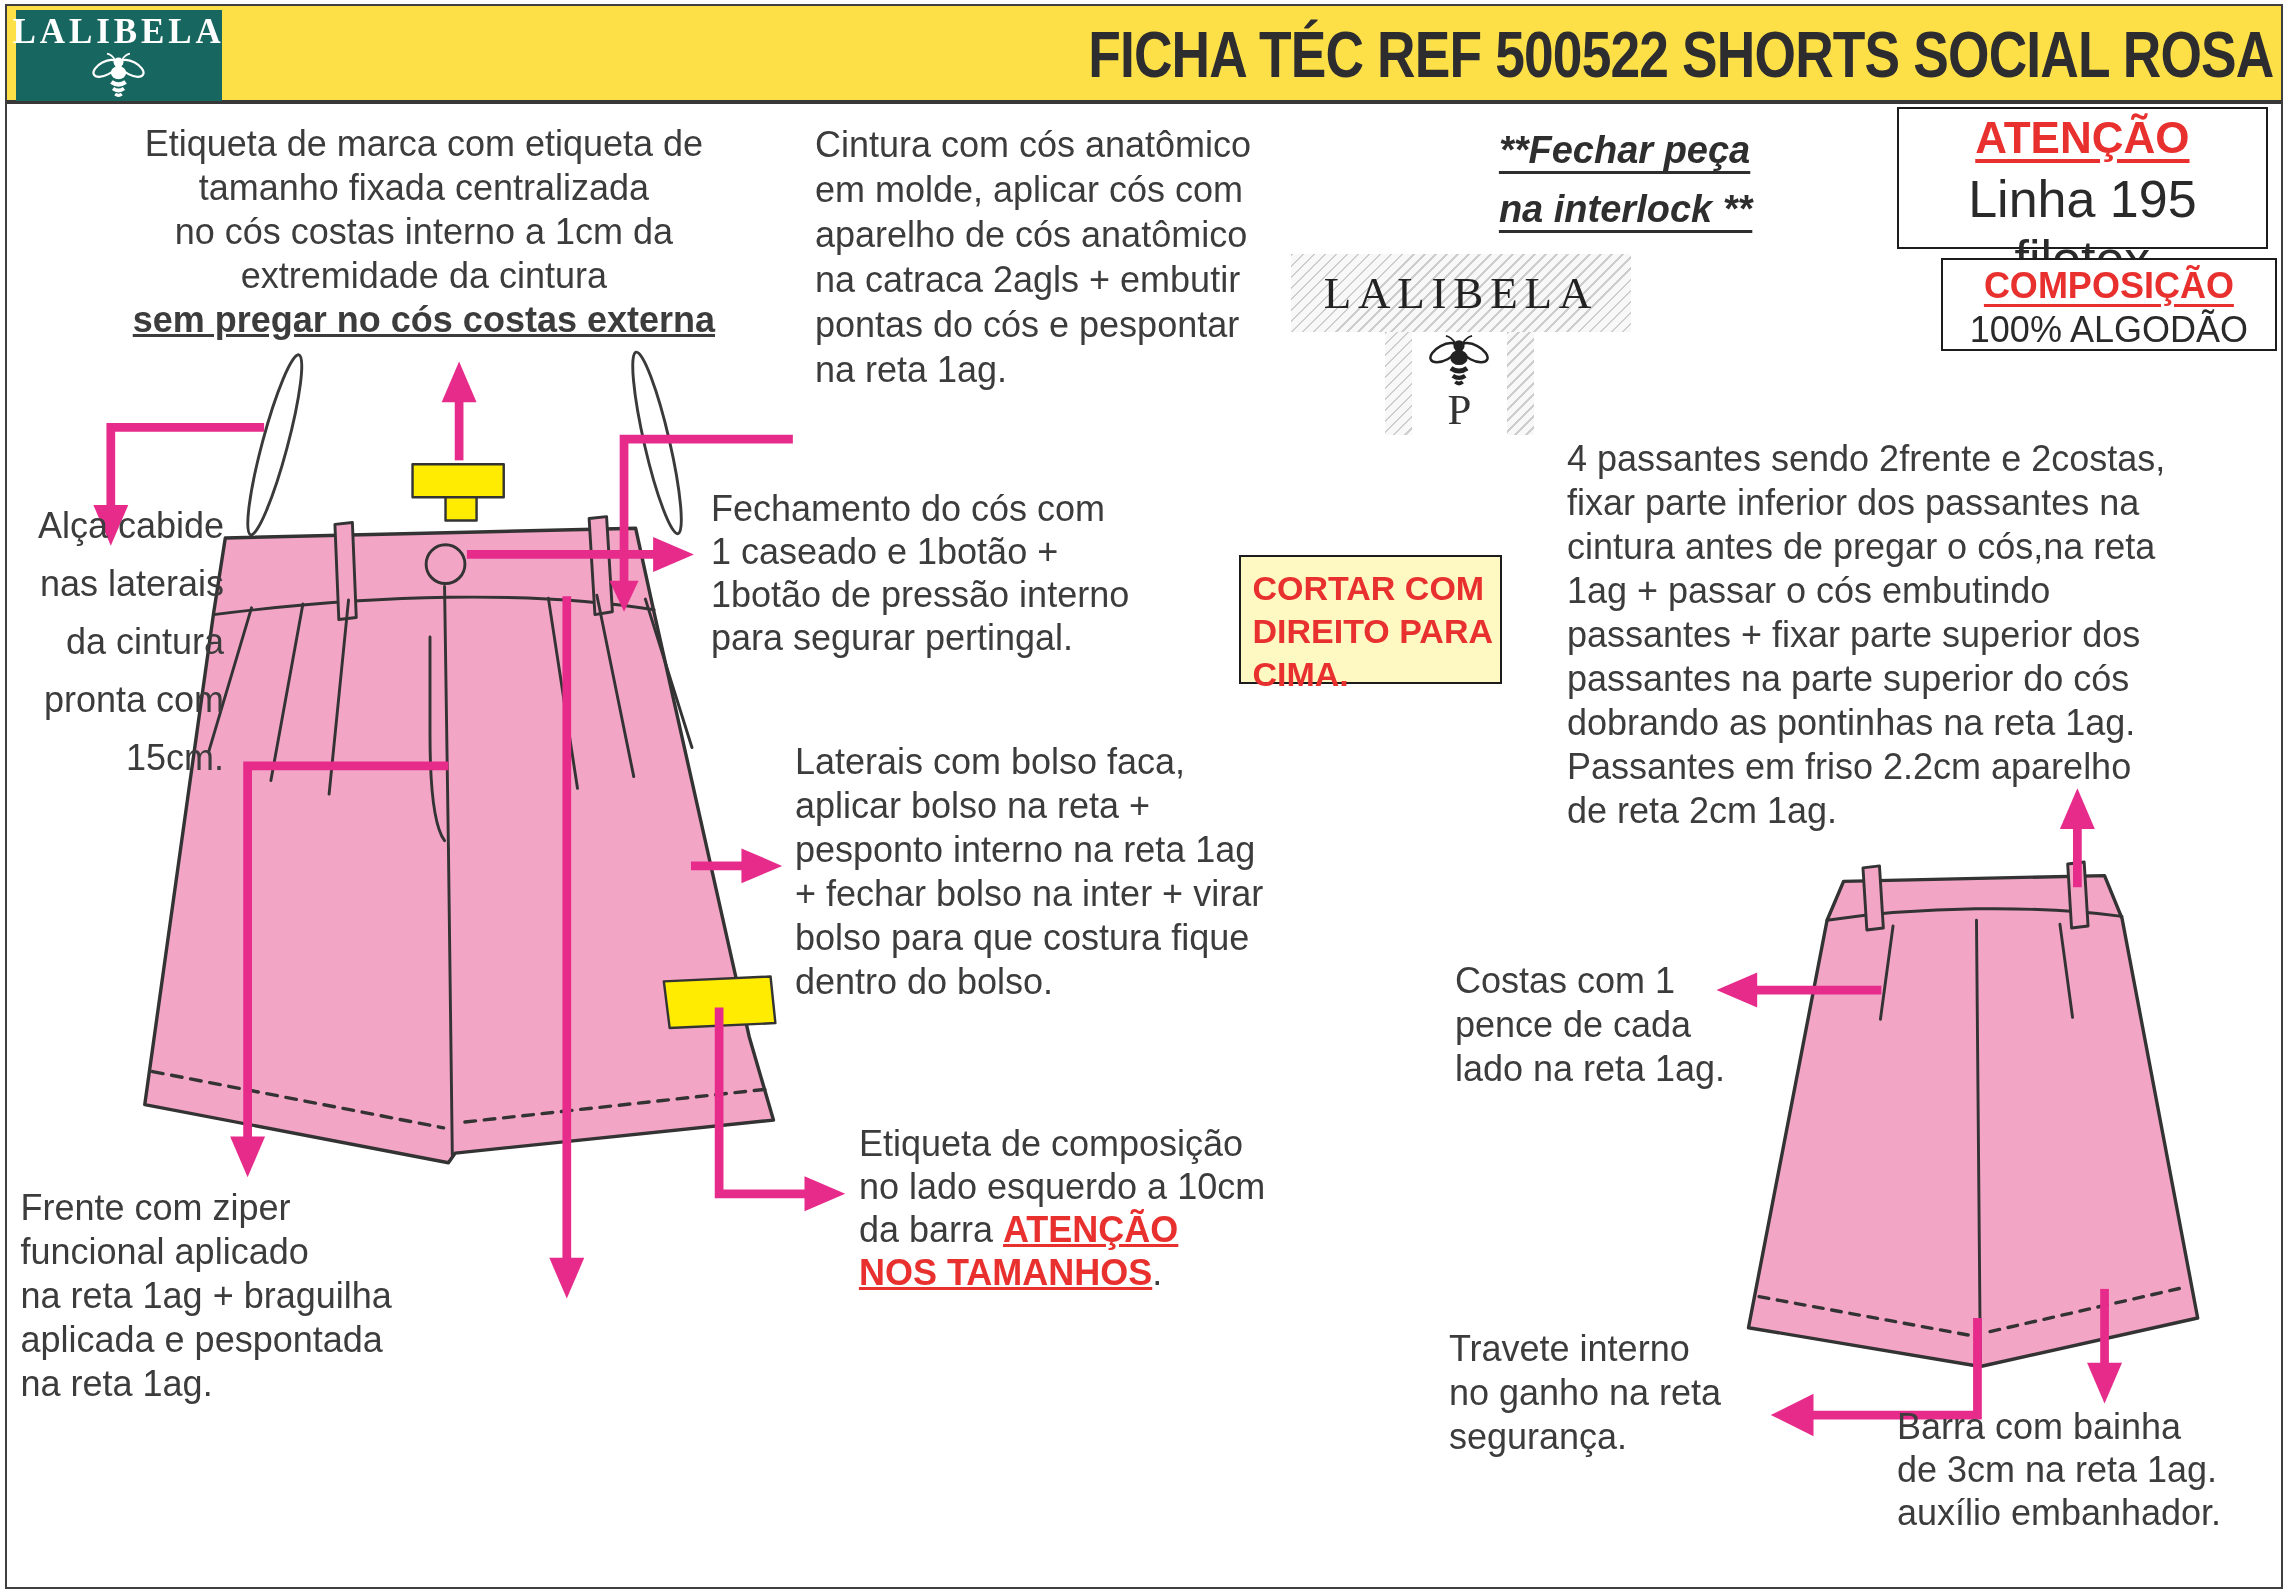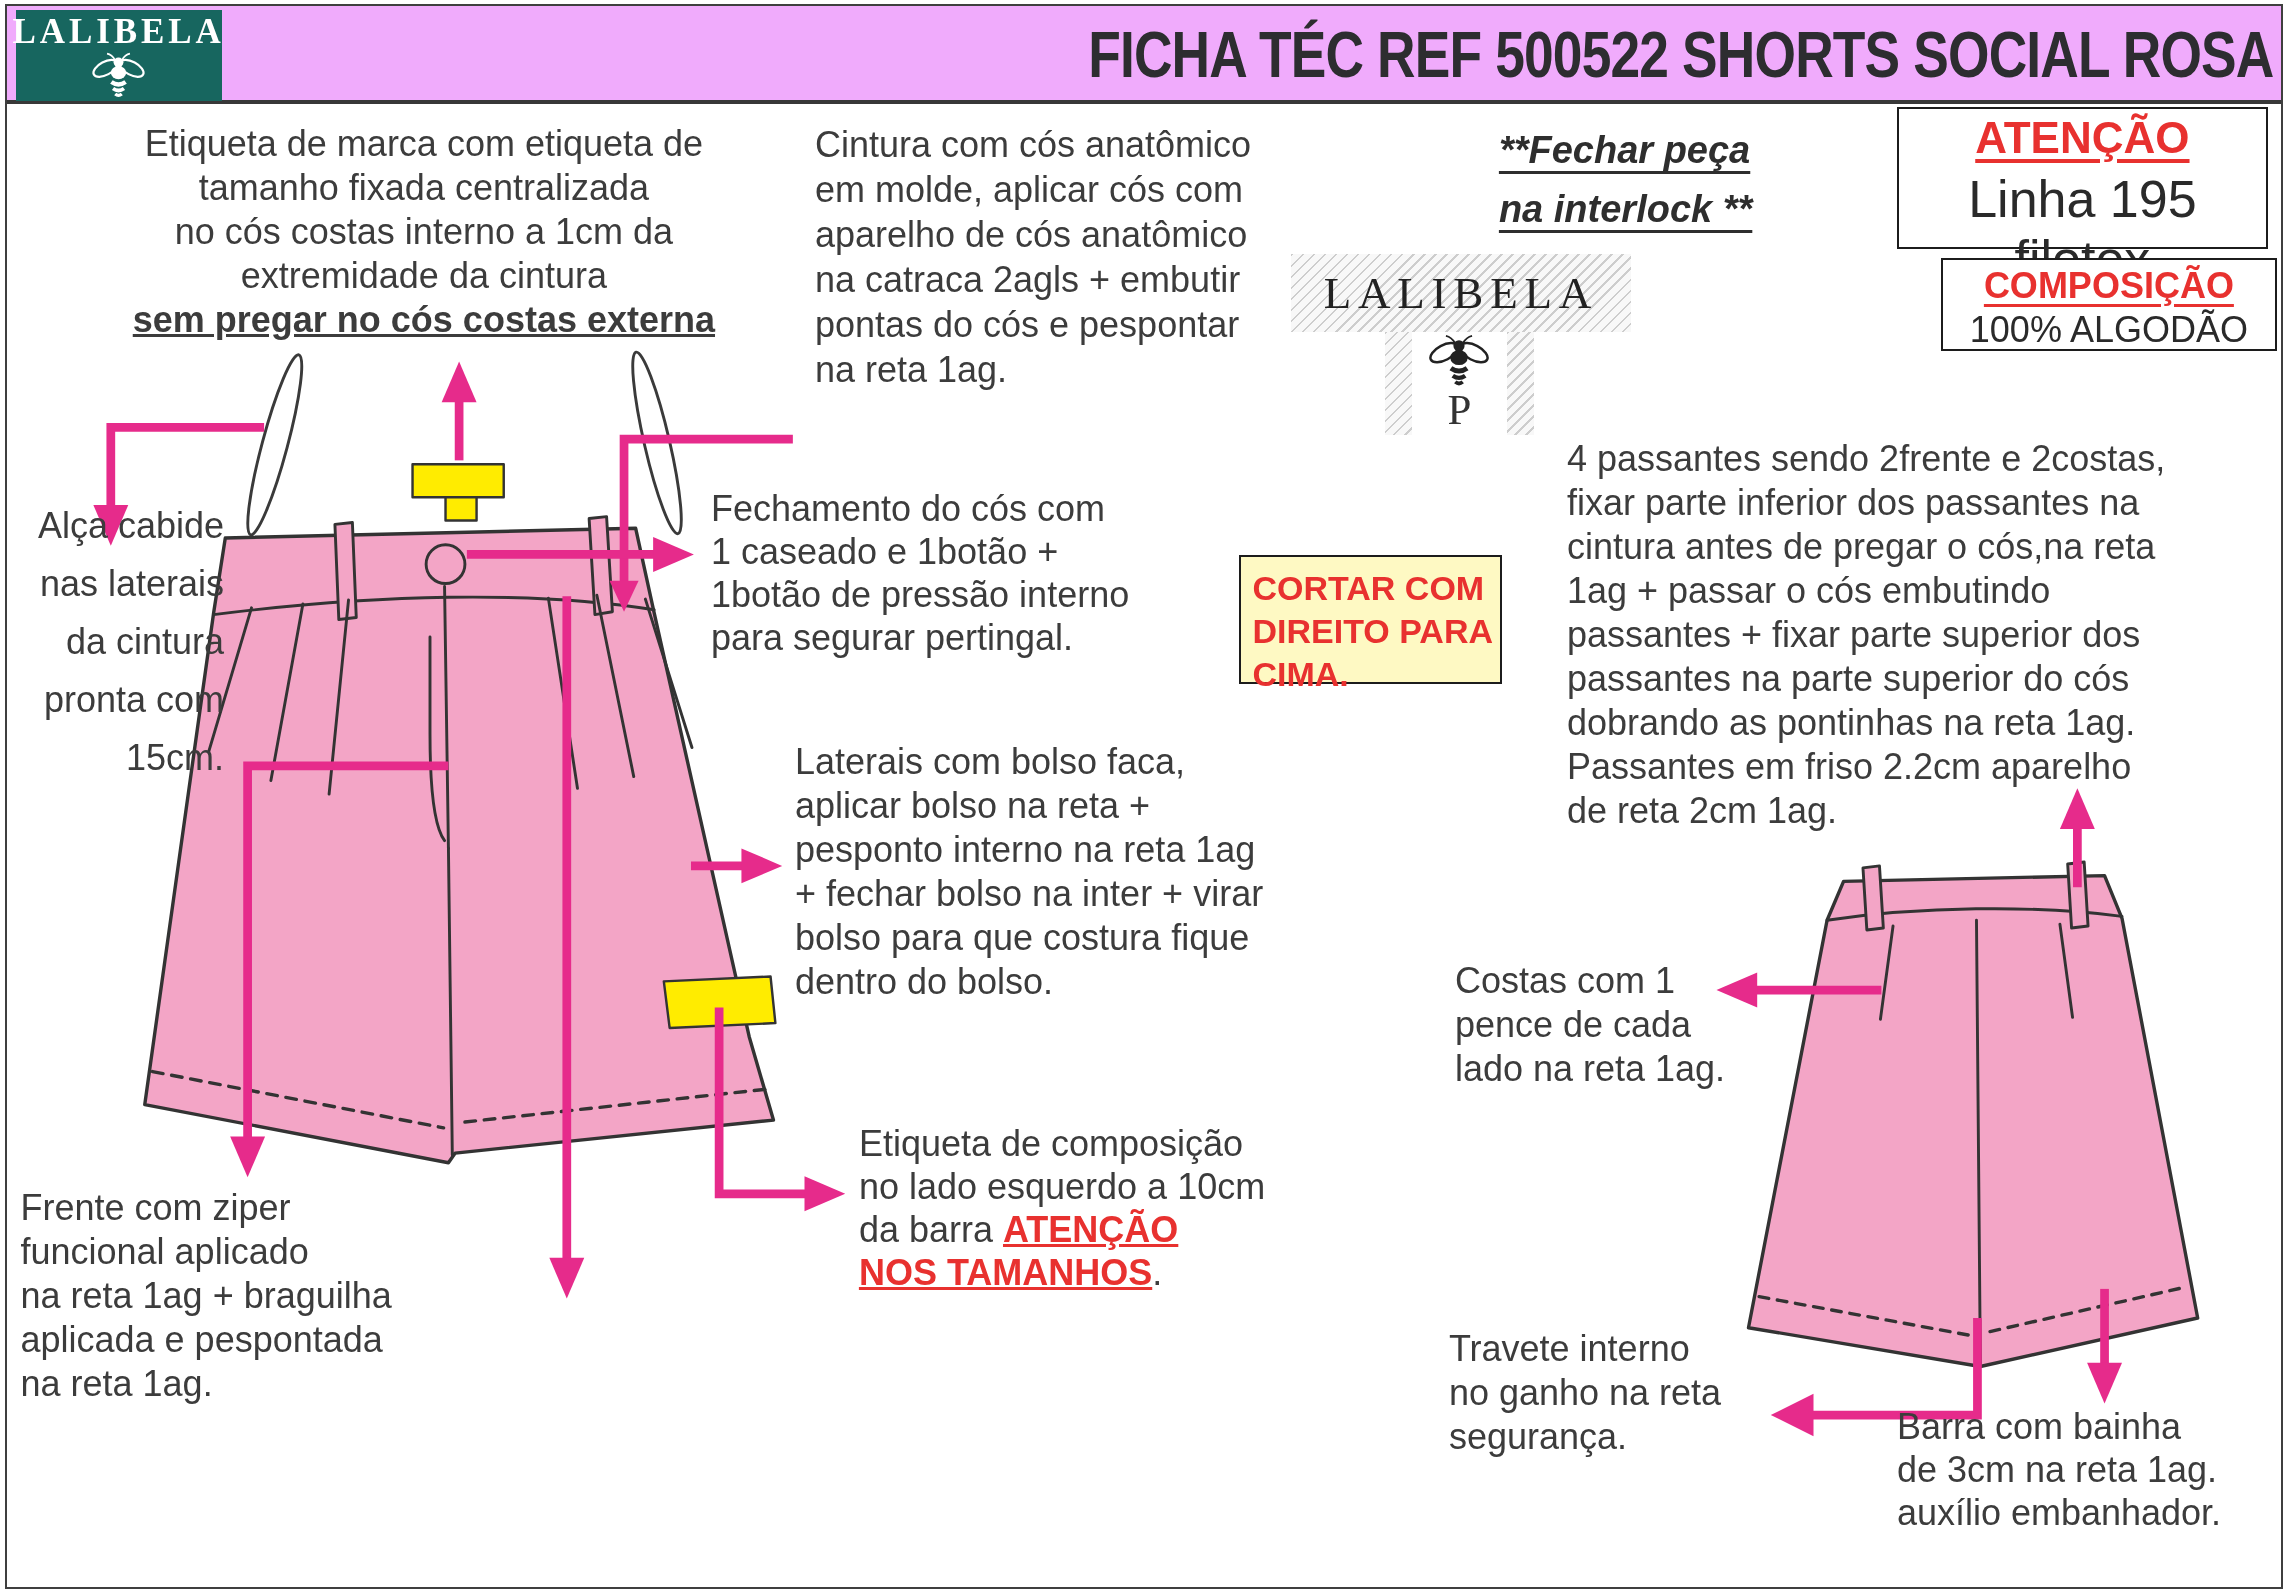--- a/index.html
+++ b/index.html
@@ -1,19 +1,19 @@
 <!DOCTYPE html>
 <html><head>
 <meta charset="utf-8">
 <style>
   html,body{margin:0;padding:0;background:#ffffff;}
   .sheet{position:relative;width:2288px;height:1594px;background:#fff;overflow:hidden;
          font-family:"Liberation Sans", sans-serif;color:#3c3c3c;}
   .frame{position:absolute;left:4.9px;top:3.9px;right:4.9px;bottom:4.9px;border:2.9px solid #3f3f3f;}
-  .header-strip{position:absolute;left:0;right:0;top:0;height:94px;background:#f0abfc;
+  .header-strip{position:absolute;left:0;right:0;top:0;height:94px;background:#fde047;
                 border-bottom:4.9px solid #383838;}
   .logo-box{position:absolute;left:8.7px;top:3.9px;width:206px;height:91px;background:#17665f;
             display:flex;flex-direction:column;align-items:center;}
   .logo-text{font-family:"Liberation Serif", serif;color:#ffffff;font-size:35px;
              letter-spacing:3.9px;margin-top:1.9px;font-weight:bold;}
   .page-title{position:absolute;right:7.8px;top:11.6px;font-size:65px;font-weight:bold;color:#2d2d30;
               transform:scaleX(0.82);transform-origin:100% 50%;white-space:nowrap;letter-spacing:-1px;}
   .note{position:absolute;font-size:36px;line-height:44px;color:#3c3c3c;z-index:3;}
   .ml{white-space:pre-line;}
   .center{text-align:center;}

